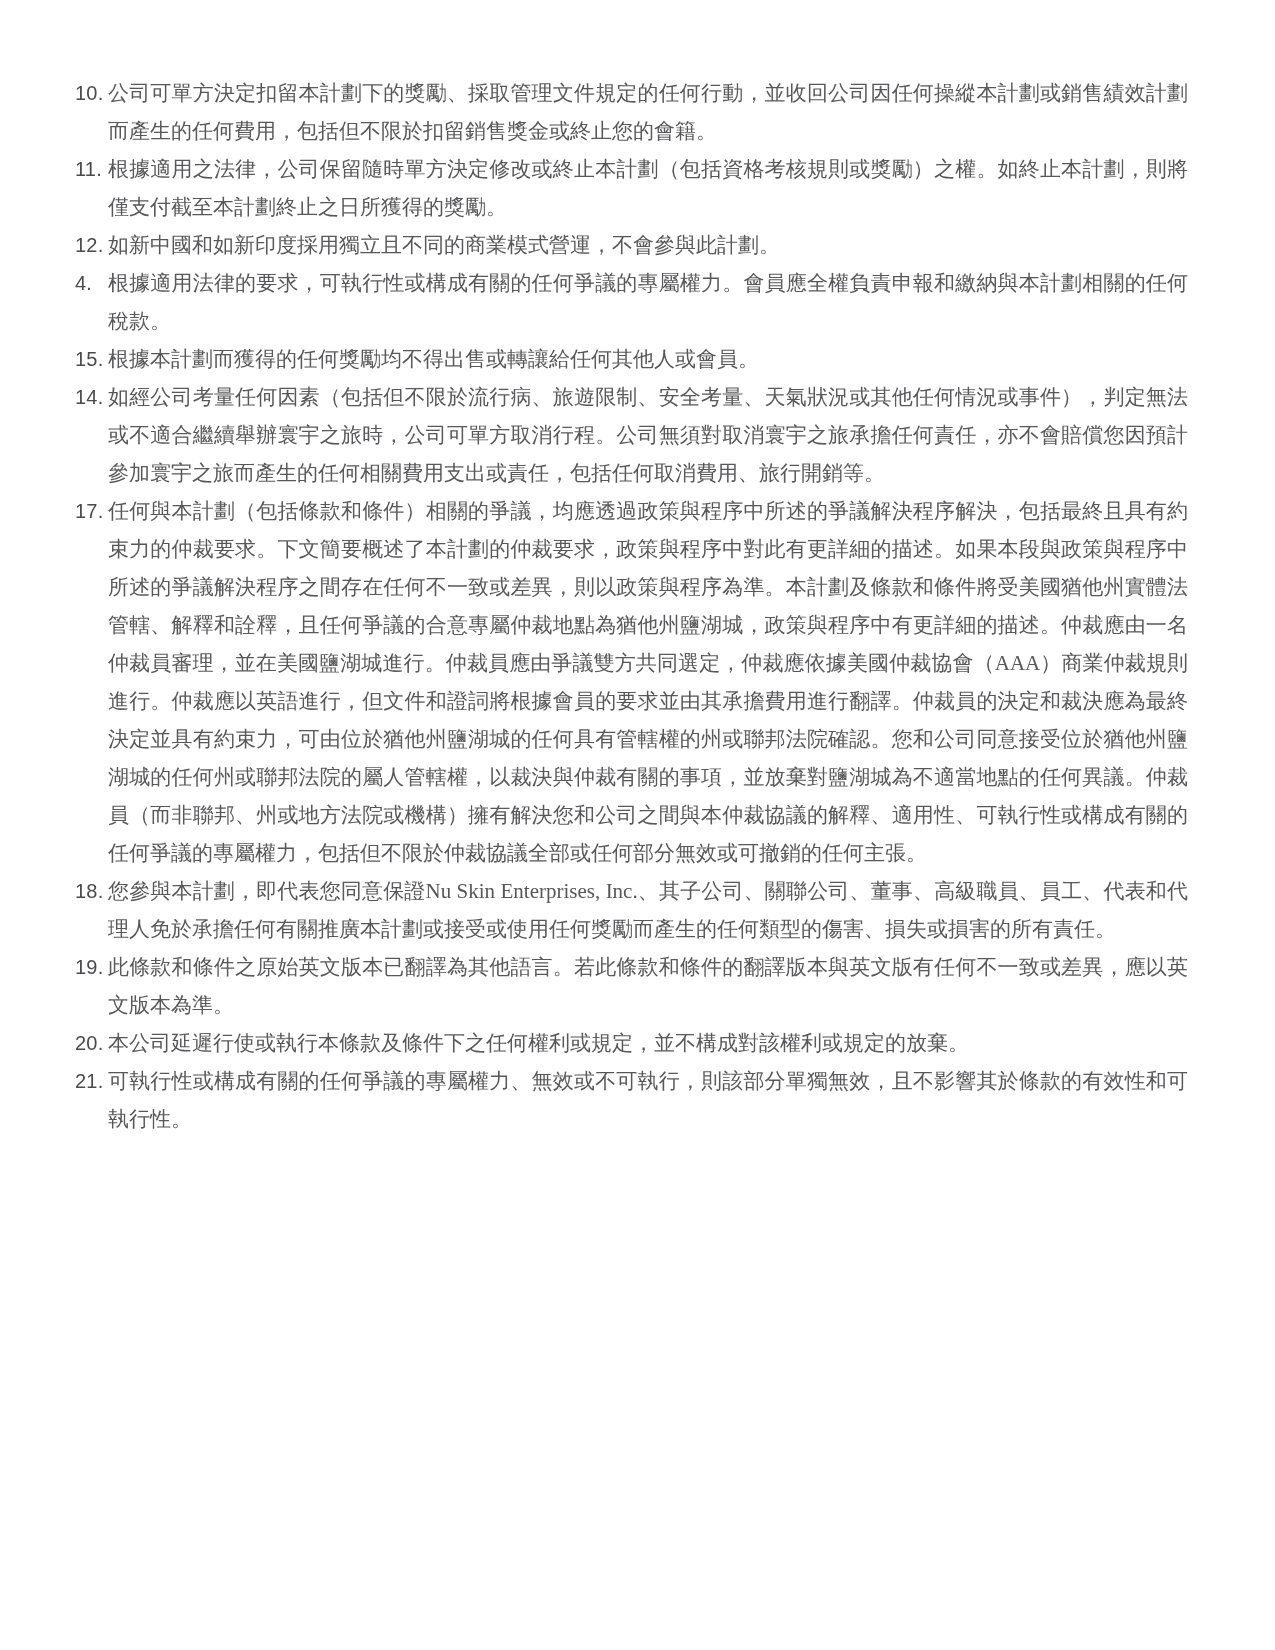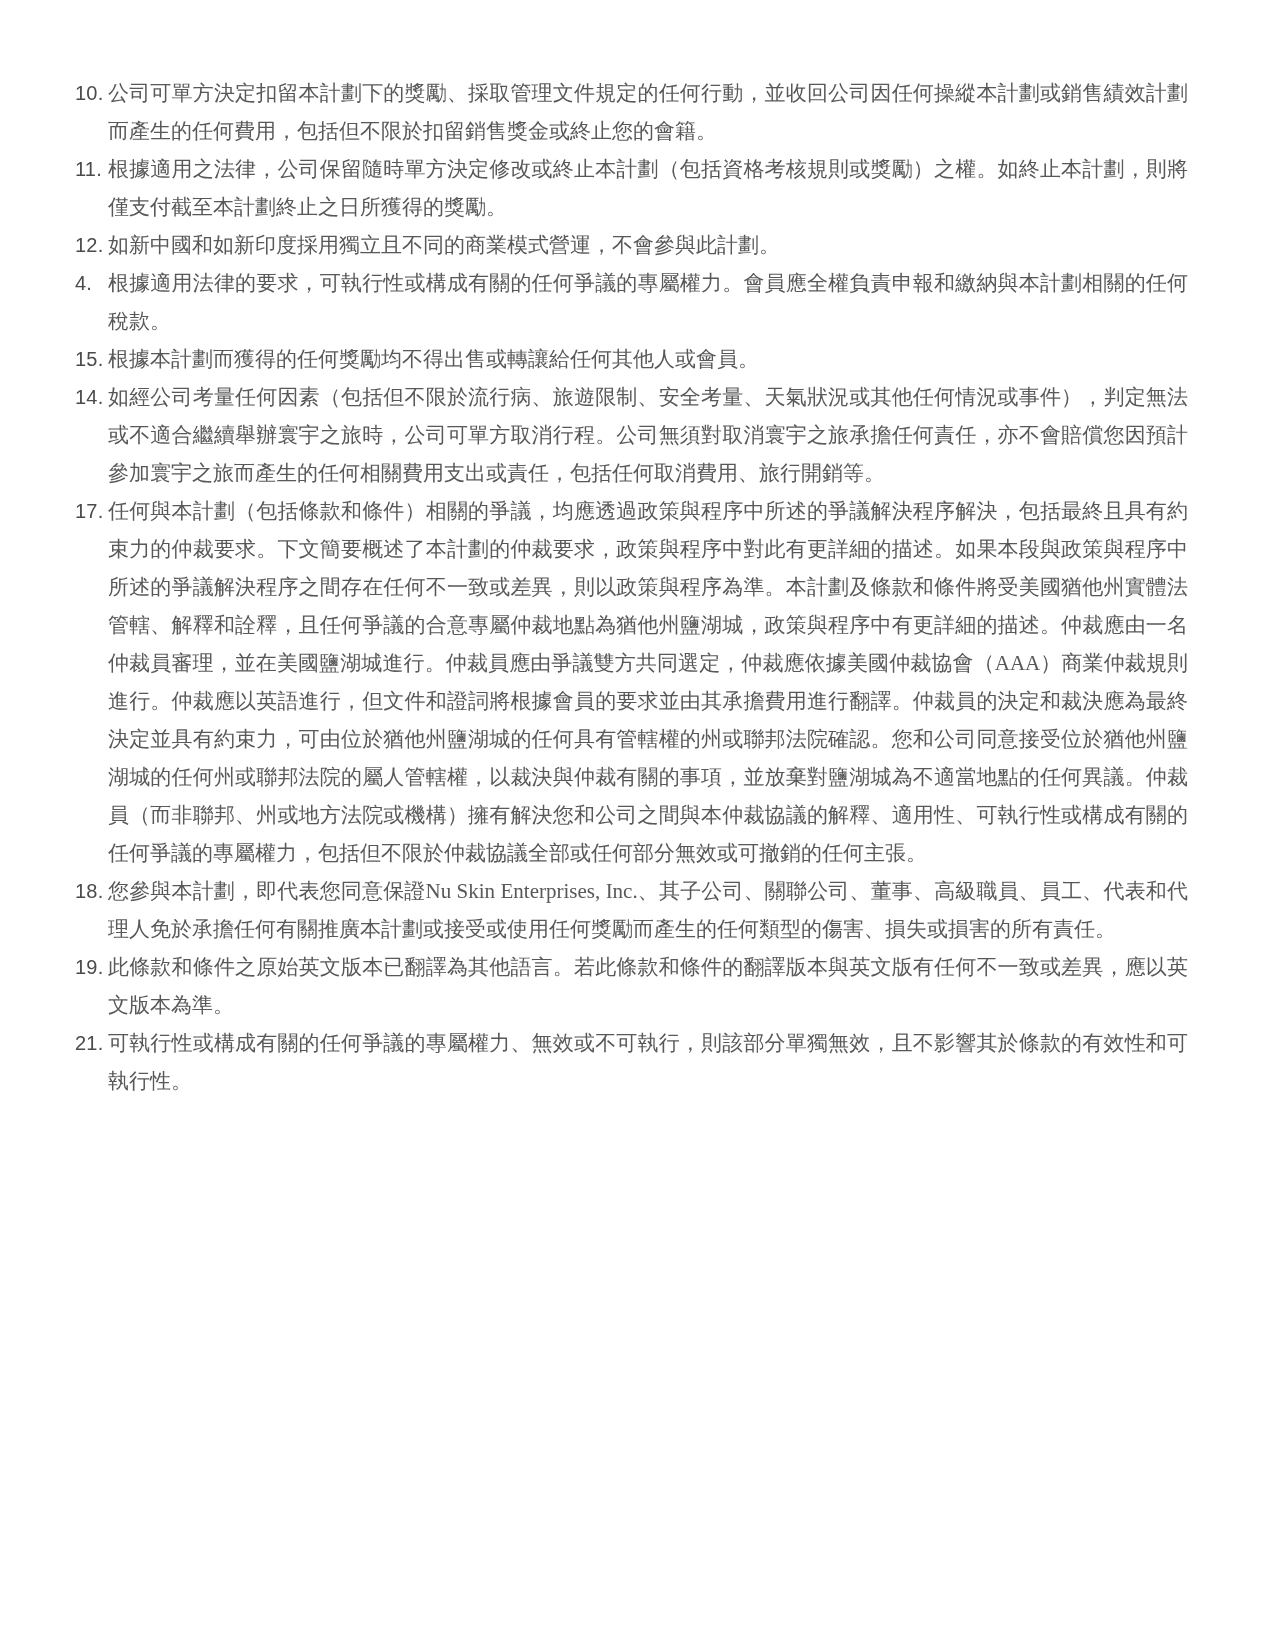--- a/index.html
+++ b/index.html
@@ -98,19 +98,23 @@
   <li class="term">
     <span class="num">18.</span>
     <span class="txt">您參與本計劃，即代表您同意保證Nu Skin Enterprises, Inc.、其子公司、關聯公司、董事、高級職員、員工、代表和代理人免於承擔任何有關推廣本計劃或接受或使用任何獎勵而產生的任何類型的傷害、損失或損害的所有責任。</span>
   </li>
 
   <li class="term">
     <span class="num">19.</span>
     <span class="txt">此條款和條件之原始英文版本已翻譯為其他語言。若此條款和條件的翻譯版本與英文版有任何不一致或差異，應以英文版本為準。</span>
   </li>
 
+  <li class="term">
+    <span class="num">20.</span>
+    <span class="txt">本公司延遲行使或執行本條款及條件下之任何權利或規定，並不構成對該權利或規定的放棄。</span>
+  </li>
 
   <li class="term">
     <span class="num">21.</span>
     <span class="txt">可執行性或構成有關的任何爭議的專屬權力、無效或不可執行，則該部分單獨無效，且不影響其於條款的有效性和可執行性。</span>
   </li>
 </ol>
 </div>
 
 </body></html>

